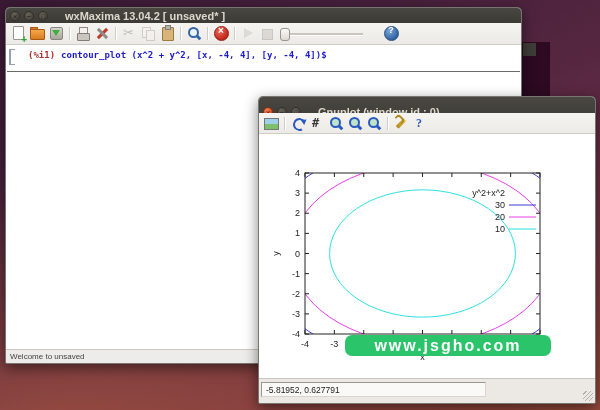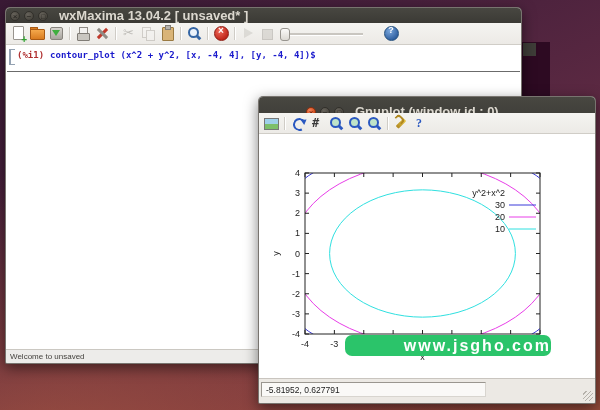--- a/index.html
+++ b/index.html
@@ -10,21 +10,21 @@
       radial-gradient(140% 120% at 8% 108%, rgba(198,104,62,.50), rgba(198,104,62,0) 55%),
       linear-gradient(155deg,#3a1a35 0%,#47203c 28%,#5c2942 55%,#733440 75%,#8a4238 92%,#934b3a 100%);}
 
   
   .window{position:absolute;border:1px solid rgba(20,15,10,.55);
           border-radius:5px 5px 2px 2px;box-shadow:0 4px 14px rgba(0,0,0,.5);
           background:#f1f0ec;}
   .titlebar{position:absolute;top:0;left:0;right:0;height:15px;
             background:linear-gradient(#484741,#3b3a35);
             border-radius:4px 4px 0 0;display:flex;align-items:center;}
-  .title-text{color:#dcd8cf;font-size:13px;font-weight:bold;margin-left:11px;white-space:nowrap;}
+  .title-text{color:#dcd8cf;font-size:11px;font-weight:bold;margin-left:17px;white-space:nowrap;}
   .wb{width:10px;height:10px;border-radius:50%;margin-left:4px;flex:0 0 auto;
       background:radial-gradient(circle at 35% 30%,#66625a,#49463f 75%);
       border:1px solid #32302b;color:#1f1d1a;font-size:8px;line-height:9px;
       text-align:center;box-sizing:border-box;}
   .wb-close.hot{background:radial-gradient(circle at 35% 30%,#f08059,#d04a17 75%);border-color:#8e2f0d;color:#4f1203;}
   .wb-close::before{content:'×';}
   .wb-min::before{content:'−';}
   .wb-max::before{content:'□';font-size:7px;}
   .toolbar{position:absolute;left:0;right:0;display:flex;align-items:center;
            background:linear-gradient(#f5f4f1,#eceae6);border-bottom:1px solid #d0cdc7;
@@ -77,28 +77,28 @@
   .wx{left:5px;top:7px;width:515px;height:355px;z-index:2;}
   .wx .toolbar{top:15px;height:22px;}
   .wx-content{position:absolute;top:37px;left:0;right:0;bottom:13px;background:#fff;}
   .cell-bracket{position:absolute;left:3px;top:4px;width:5px;height:16px;
     border-left:2px solid #94a2b2;}
   .cell-bracket::before,.cell-bracket::after{content:'';position:absolute;left:0;width:4px;height:1px;background:#94a2b2;}
   .cell-bracket::before{top:0;}
   .cell-bracket::after{bottom:0;}
   .code-line{position:absolute;left:11px;top:5px;white-space:nowrap;
     font:bold 9px "DejaVu Sans Mono",monospace;}
-  .prompt{color:#b03030;margin-right:6px;}
+  .prompt{color:#b03030;margin-right:6px;margin-left:11px;}
   .code{color:#1a1acc;}
   .hcursor{position:absolute;left:1px;right:1px;top:26px;height:1px;background:#6b6b6b;}
   .wx .statusbar{height:13px;}
 
   
   .gp{left:258px;top:96px;width:336px;height:306px;z-index:3;}
-  .gp .titlebar{height:29px;padding-left:43px;}
+  .gp .titlebar{height:29px;}
   .gp .toolbar{top:16px;height:21px;}
   .gp-plot{position:absolute;top:37px;left:0;right:0;bottom:24px;background:#fff;}
   .gp-plot svg{position:absolute;left:0;top:0;}
   .ptick{font:9px "Liberation Sans",sans-serif;fill:#222;}
   .gp-status{position:absolute;left:0;right:0;bottom:0;height:24px;background:#ece9e4;
              border-top:1px solid #c9c5bf;border-radius:0 0 2px 2px;}
   .coords-field{position:absolute;left:2px;top:3px;width:225px;height:15px;line-height:15px;
     background:#faf9f7;border:1px solid;border-color:#9a968f #d8d5cf #d8d5cf #9a968f;
     font-size:8.5px;color:#222;padding-left:4px;box-sizing:border-box;}
   .resize-grip{position:absolute;right:2px;bottom:2px;width:10px;height:10px;
@@ -109,21 +109,21 @@
     background:#2d0a22;border-left:3px solid #dd4814;z-index:1;}
   .term-tab{position:absolute;left:3px;top:1px;width:13px;height:13px;background:#3e3d38;}
   .term-line{position:absolute;left:4px;font:bold 8px "DejaVu Sans Mono",monospace;color:#f0e9dc;margin-top:40px;}
   .term-line::before{content:"'";color:#e9692c;margin-right:1px;}
 
   
   .watermark{position:absolute;left:338px;top:334px;z-index:50;}
   .wm-text{font:bold 44px "DejaVu Sans",sans-serif;color:#2bc46a;line-height:1.05;
     -webkit-text-stroke:2px #ffffff;text-shadow:0 0 1px #fff,0 0 2px #fff;white-space:nowrap;}
   .wm-pill{margin:1px 0 0 7px;width:206px;height:21px;background:#2bc46a;border-radius:7px;
-    color:#fff;font:bold 16px "Liberation Sans",sans-serif;text-align:right;line-height:21px;
+    color:#fff;font:bold 16px "Liberation Sans",sans-serif;text-align:center;line-height:21px;
     letter-spacing:2px;}
 </style>
 </head>
 <body>
 
 <div class="desktop">
 
   <div class="terminal">
     <div class="term-tab"></div>
     <div id="term-lines">

